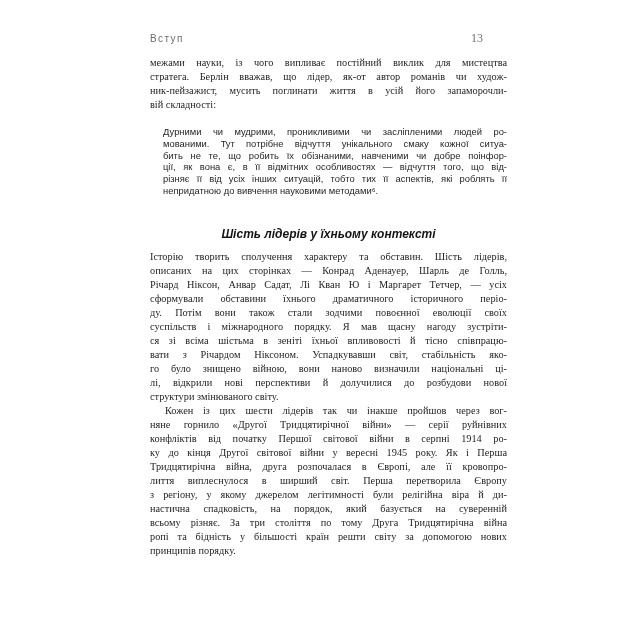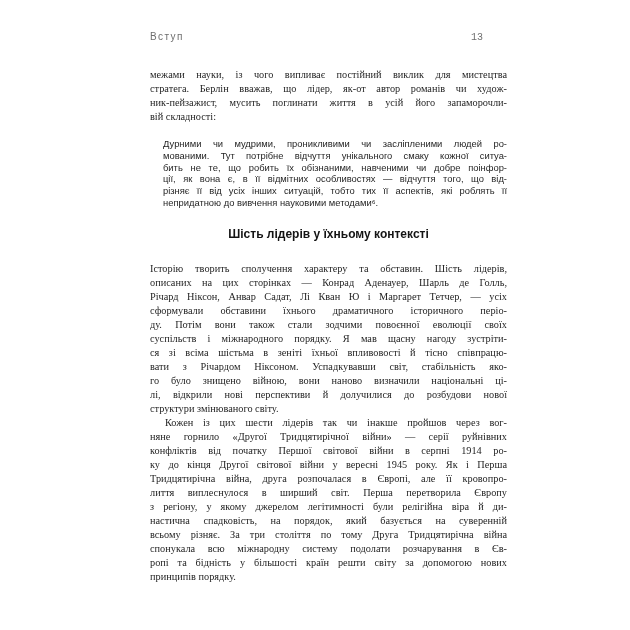--- a/index.html
+++ b/index.html
@@ -31,34 +31,33 @@
     justify-content: space-between;
     align-items: baseline;
   }
   .run-title {
     font-family: "Liberation Sans", sans-serif;
     font-size: 10px;
     letter-spacing: 1.4px;
     color: var(--header-muted);
   }
   .folio {
-    font-family: Liberation Mono, monospace;
-    font-size: 10px;
+    font-family: Liberation Serif, serif;
+    font-size: 12px;
     color: var(--header-muted);
     margin-left: 20px;
   }
   
   .textblock {
     position: absolute;
     left: 150px;
     width: 357px;
     color: var(--body-text);
     font-size: 10.3px;
     line-height: 14px;
-    margin-top: 12px;
   }
   .jpara .line {
     text-align: justify;
     text-align-last: justify;
     white-space: normal;
   }
   .jpara .line:last-child { text-align-last: left; }
   .indent-first .line:first-child { text-indent: 15px; }
 
   .para-1 { top: 56px; }
@@ -75,20 +74,21 @@
   .section-heading {
     position: absolute;
     left: 150px;
     width: 357px;
     top: 227px;
     text-align: center;
     font-family: "Liberation Sans", sans-serif;
     font-weight: bold;
     font-size: 12px;
     color: var(--heading-text);
+    font-style: italic;
   }
 
   .main-flow { top: 250px; }
 </style>
 </head>
 <body>
 
 <div class="page">
 
   <div class="runhead">
@@ -131,19 +131,18 @@
     <div class="jpara indent-first">
         <div class="line">Кожен із цих шести лідерів так чи інакше пройшов через вог-</div>
         <div class="line">няне горнило «Другої Тридцятирічної війни» — серії руйнівних</div>
         <div class="line">конфліктів від початку Першої світової війни в серпні 1914 ро-</div>
         <div class="line">ку до кінця Другої світової війни у вересні 1945 року. Як і Перша</div>
         <div class="line">Тридцятирічна війна, друга розпочалася в Європі, але її кровопро-</div>
         <div class="line">лиття виплеснулося в ширший світ. Перша перетворила Європу</div>
         <div class="line">з регіону, у якому джерелом легітимності були релігійна віра й ди-</div>
         <div class="line">настична спадковість, на порядок, який базується на суверенній</div>
         <div class="line">всьому різняє. За три століття по тому Друга Тридцятирічна війна</div>
-        <div class="line">спонукала всю міжнародну систему подолати розчарування в Єв-</div>
         <div class="line">ропі та бідність у більшості країн решти світу за допомогою нових</div>
         <div class="line">принципів порядку.</div>
       </div>
   </div>
 
 </div>
 
 </body></html>

